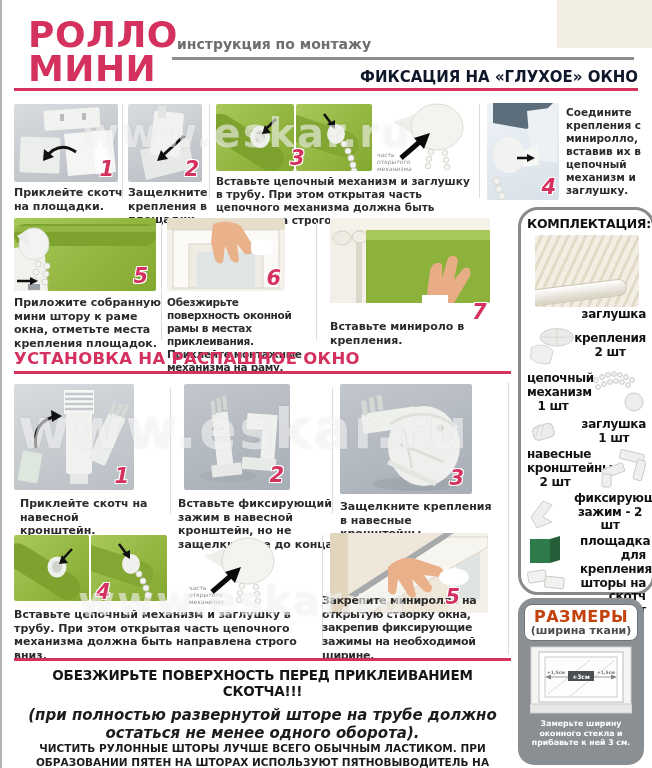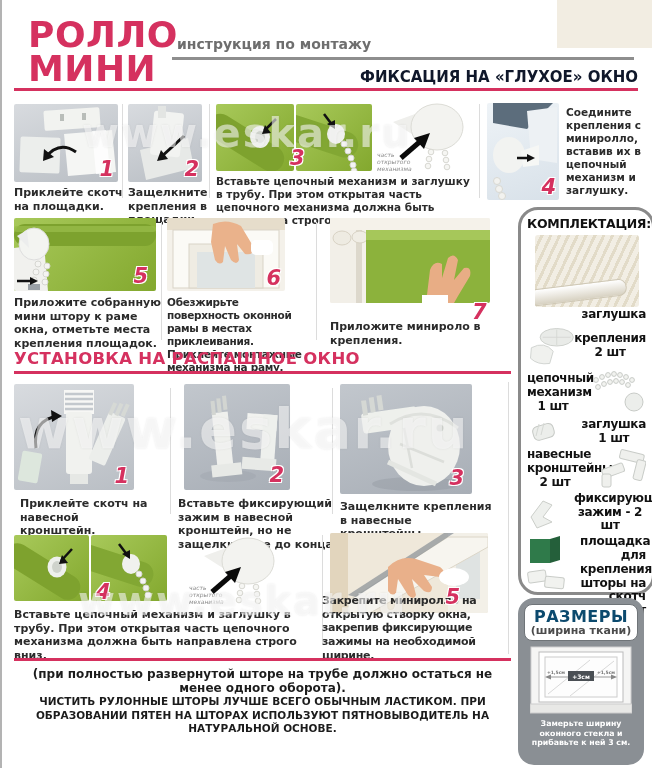--- a/index.html
+++ b/index.html
@@ -31,21 +31,21 @@
   .watermark{position:absolute;font-weight:bold;color:rgba(255,255,255,0.55);letter-spacing:2px;
              pointer-events:none;z-index:8;text-shadow:0 0 2px rgba(120,120,120,0.15);}
   .kit-box{position:absolute;left:518px;top:207px;width:119px;height:372px;background:#fff;
            border:3.5px solid #8a8a8a;border-radius:20px;padding:6px 6px 4px 6px;z-index:4;}
   .kit-title{font-size:12.5px;font-weight:bold;color:#111;letter-spacing:-0.3px;}
   .kit-row{display:flex;align-items:center;justify-content:space-between;margin-top:2px;}
   .kit-label{font-weight:bold;font-size:12px;color:#111;line-height:1.15;text-align:center;letter-spacing:-0.3px;}
   .sizes-box{position:absolute;left:518px;top:598px;width:114px;height:155px;background:#8a8f94;
              border-radius:16px;padding:6px;z-index:4;}
   .sizes-title-panel{background:#fff;border-radius:8px;border:1px solid #6f7478;text-align:center;padding:2px 0 3px 0;}
-  .sizes-title{font-size:16px;font-weight:bold;color:#0c4a6e;letter-spacing:0.5px;}
+  .sizes-title{font-size:16px;font-weight:bold;color:#c2410c;letter-spacing:0.5px;}
   .sizes-sub{font-size:11px;font-weight:bold;color:#4c4c4c;margin-top:-2px;}
   .sizes-caption{color:#fff;font-weight:bold;font-size:10.5px;text-align:center;margin-top:3px;letter-spacing:-0.2px;}
   .sizes-note{color:#fff;font-weight:bold;font-size:7.8px;text-align:center;margin-top:3px;line-height:1.25;}
   .roll{width:104px;height:72px;margin:4px auto 0 auto;position:relative;
         background:repeating-linear-gradient(115deg,#f2eee4 0 5px,#e2dbc8 5px 8px);border-radius:3px;overflow:hidden;}
   .roll-core{position:absolute;left:-6px;bottom:6px;width:96px;height:15px;border-radius:8px;
              background:linear-gradient(#ffffff,#d7d1c1);transform:rotate(-7deg);border:1px solid #cfc8b6;}
   .left-edge{left:0;top:0;width:2px;height:768px;background:#b3b3b3;}
 </style>
 </head>
@@ -209,21 +209,21 @@
     <rect width="160" height="12" fill="#f5f2ea"></rect>
     <ellipse cx="12" cy="20" rx="9" ry="7" fill="#eeebe2" stroke="#d8d2c4"></ellipse>
     <ellipse cx="30" cy="19" rx="8" ry="6" fill="#f0ede5" stroke="#d8d2c4"></ellipse>
     <rect x="36" y="12" width="124" height="73" fill="#8cb23c"></rect>
     <rect x="36" y="12" width="124" height="10" fill="#a6c75a"></rect>
     <path d="M96 85 L100 52 Q104 42 112 46 L112 60 L118 40 Q124 34 128 42 L124 62 L134 50 Q142 48 140 58 L128 78 L124 85 Z" fill="#e8ad85"></path>
     <rect x="92" y="77" width="26" height="10" fill="#ffffff"></rect>
   </svg>
 </div>
 <div class="num" style="left:472px;top:300px;">7</div>
-<div class="cap" style="left:330px;top:320px;width:185px;">Приложите минироло в крепления.</div>
+<div class="cap" style="left:330px;top:320px;width:185px;">Вставьте минироло в крепления.</div>
 
 <div class="abs sec2-title">УСТАНОВКА НА РАСПАШНОЕ ОКНО</div>
 <div class="abs crimline" style="left:14px;top:371px;width:497px;"></div>
 
 <div class="photo bg-gray" style="left:14px;top:384px;width:120px;height:106px;">
   <svg width="120" height="106" viewBox="0 0 120 106">
     <rect x="6" y="68" width="20" height="30" rx="2" fill="#dde7dd" transform="rotate(10 16 83)"></rect>
     <rect x="50" y="6" width="30" height="24" fill="#f7f7f5"></rect>
     <g stroke="#c3c8cd" stroke-width="2.5">
       <line x1="51" y1="10" x2="79" y2="10"></line>
@@ -345,21 +345,22 @@
     <polygon points="18,62 114,0 124,0 26,64" fill="#6b7684" opacity="0.55"></polygon>
     <path d="M58 34 Q70 22 86 26 L110 34 Q118 40 110 44 L94 42 L102 54 Q102 62 94 58 L82 46 L86 62 Q84 68 78 62 L68 46 L66 60 Q62 64 58 58 Z" fill="#e9b08a"></path>
     <ellipse cx="124" cy="44" rx="15" ry="9" fill="#ffffff"></ellipse>
   </svg>
   <div class="num" style="right:28px;bottom:4px;">5</div>
 </div>
 <div class="cap tight" style="left:322px;top:594px;width:192px;">Закрепите миниролло на открытую створку окна, закрепив фиксирующие зажимы на необходимой ширине.</div>
 
 <div class="abs crimline" style="left:14px;top:658px;width:497px;"></div>
 <div class="abs" style="left:14px;top:667px;width:497px;text-align:center;">
-  <div style="font-size:12px;font-weight:bold;color:#1c1c1c;">(при полностью развернутой шторе на трубе должно остаться не менее одного оборота).</div>
+  <div style="font-size:13.5px;font-weight:bold;color:#151515;margin-bottom:7px;letter-spacing:-0.2px;">ОБЕЗЖИРЬТЕ ПОВЕРХНОСТЬ ПЕРЕД ПРИКЛЕИВАНИЕМ СКОТЧА!!!</div>
+  <div style="font-size:15px;font-weight:bold;font-style:italic;color:#1c1c1c;">(при полностью развернутой шторе на трубе должно остаться не менее одного оборота).</div>
   <div style="font-size:10.5px;font-weight:bold;color:#1c1c1c;line-height:1.3;">ЧИСТИТЬ РУЛОННЫЕ ШТОРЫ ЛУЧШЕ ВСЕГО ОБЫЧНЫМ ЛАСТИКОМ. ПРИ ОБРАЗОВАНИИ ПЯТЕН НА ШТОРАХ ИСПОЛЬЗУЮТ ПЯТНОВЫВОДИТЕЛЬ НА НАТУРАЛЬНОЙ ОСНОВЕ.</div>
 </div>
 
 <div class="kit-box">
   <div class="kit-title">КОМПЛЕКТАЦИЯ:</div>
   <div class="roll">
       <div class="roll-core"></div>
     </div>
   <div class="kit-label" style="text-align:right;margin-top:1px;font-size:12px;">заглушка</div>
 

